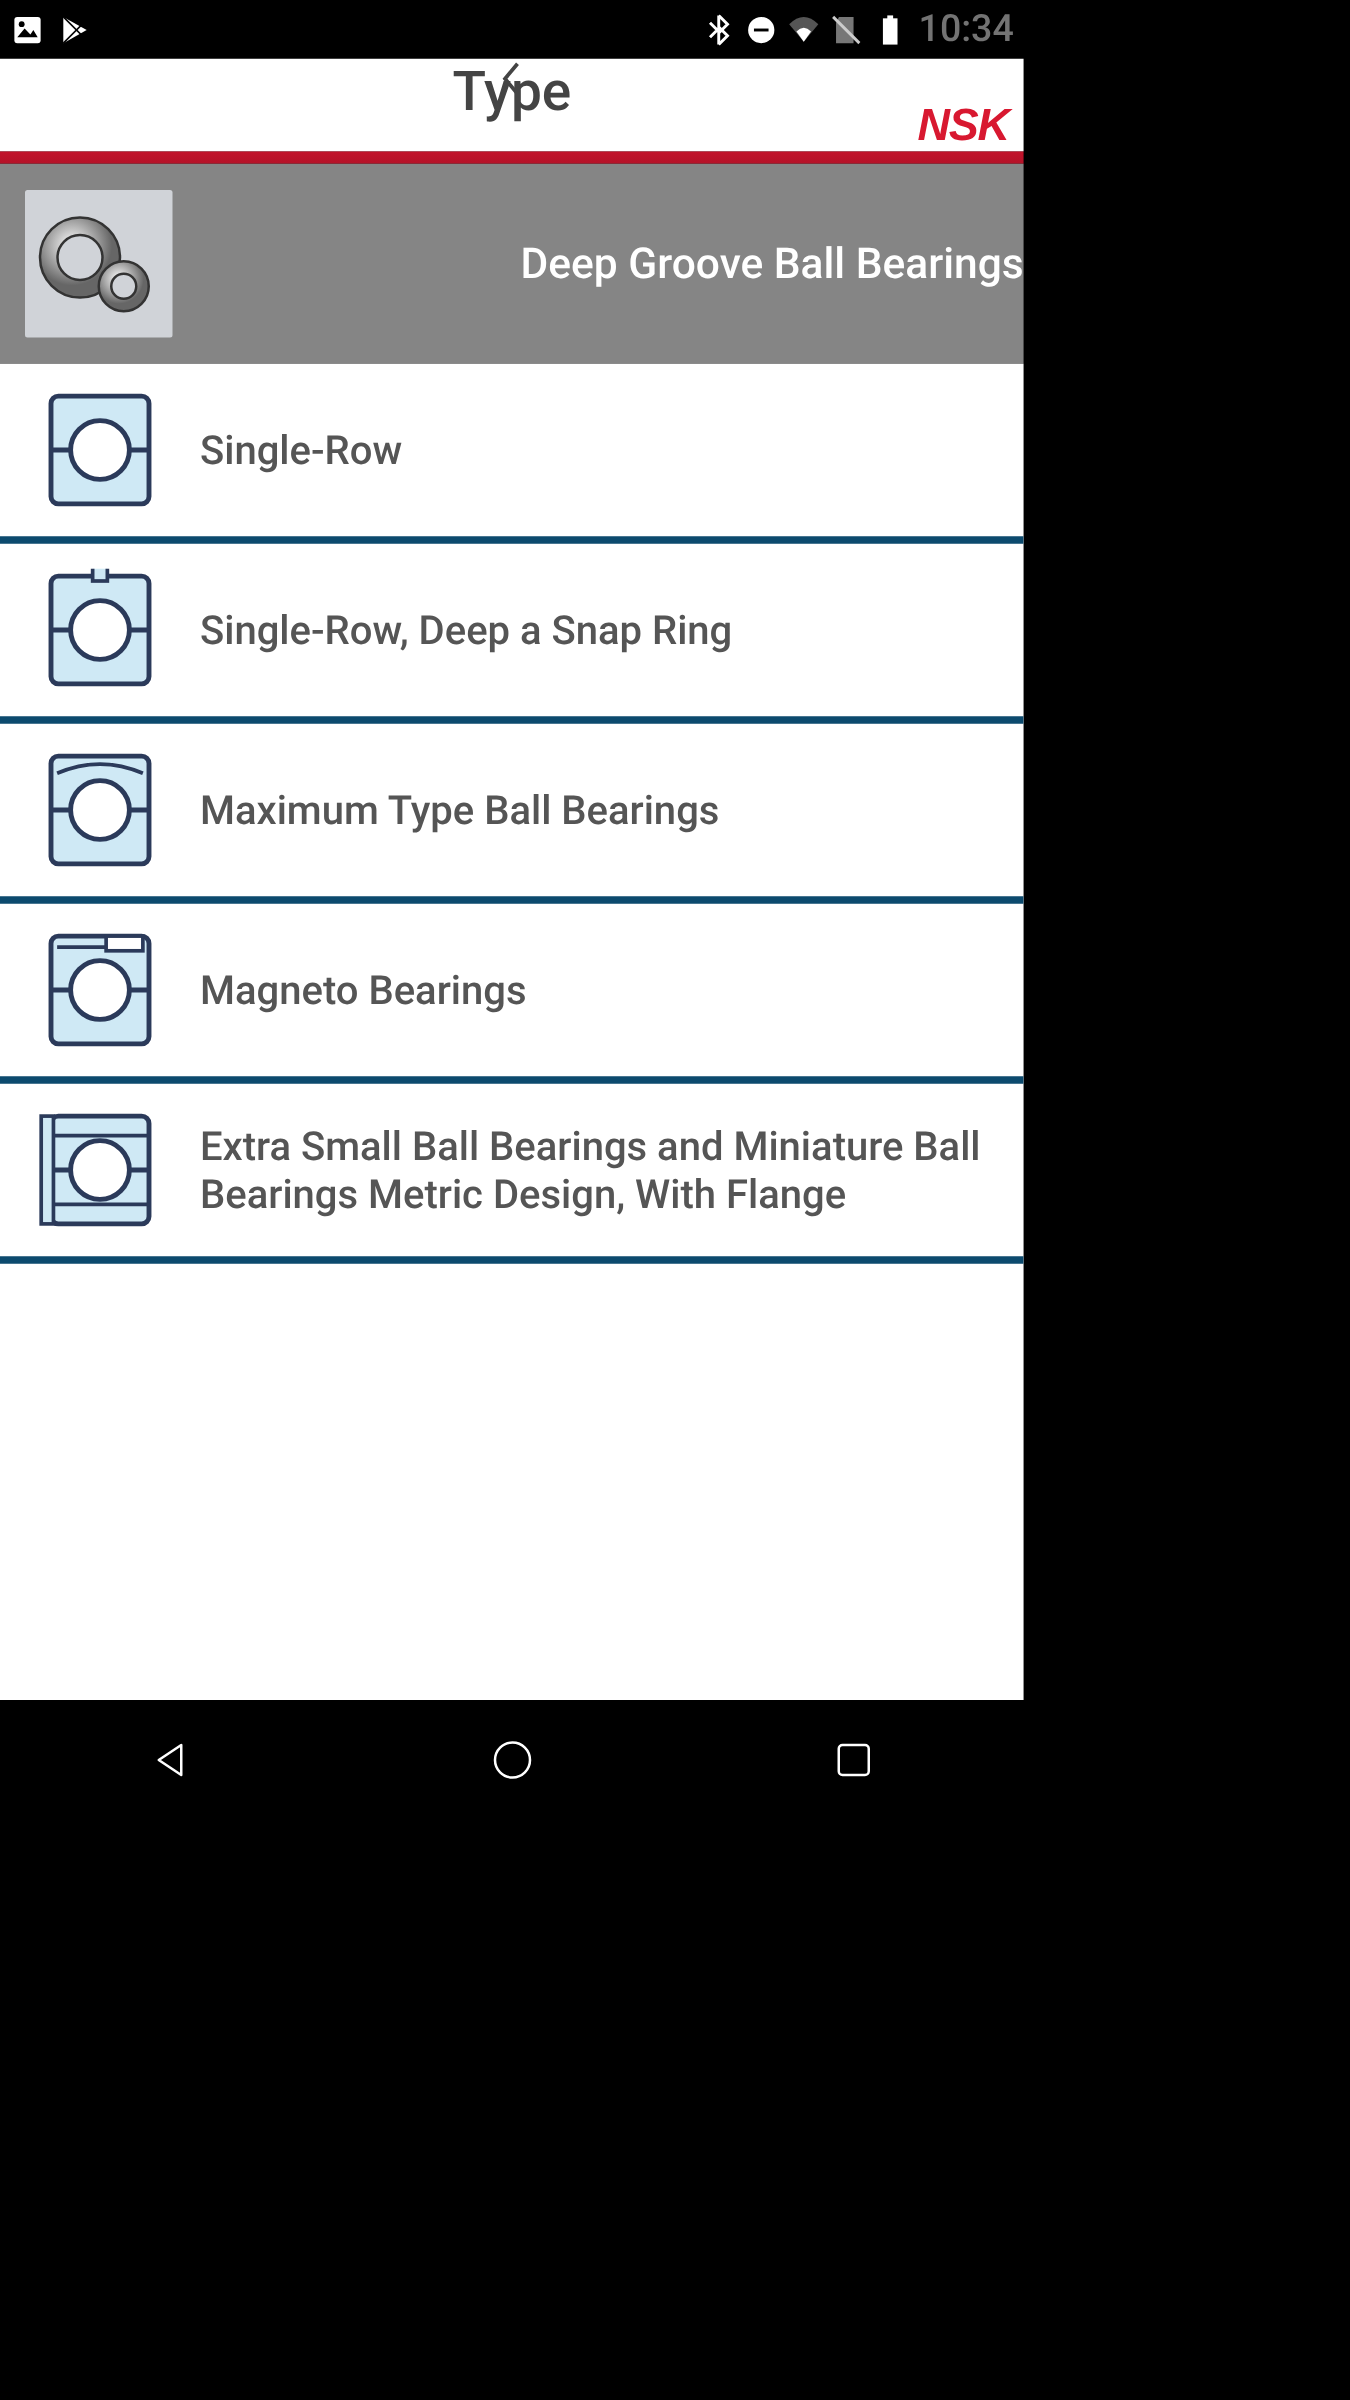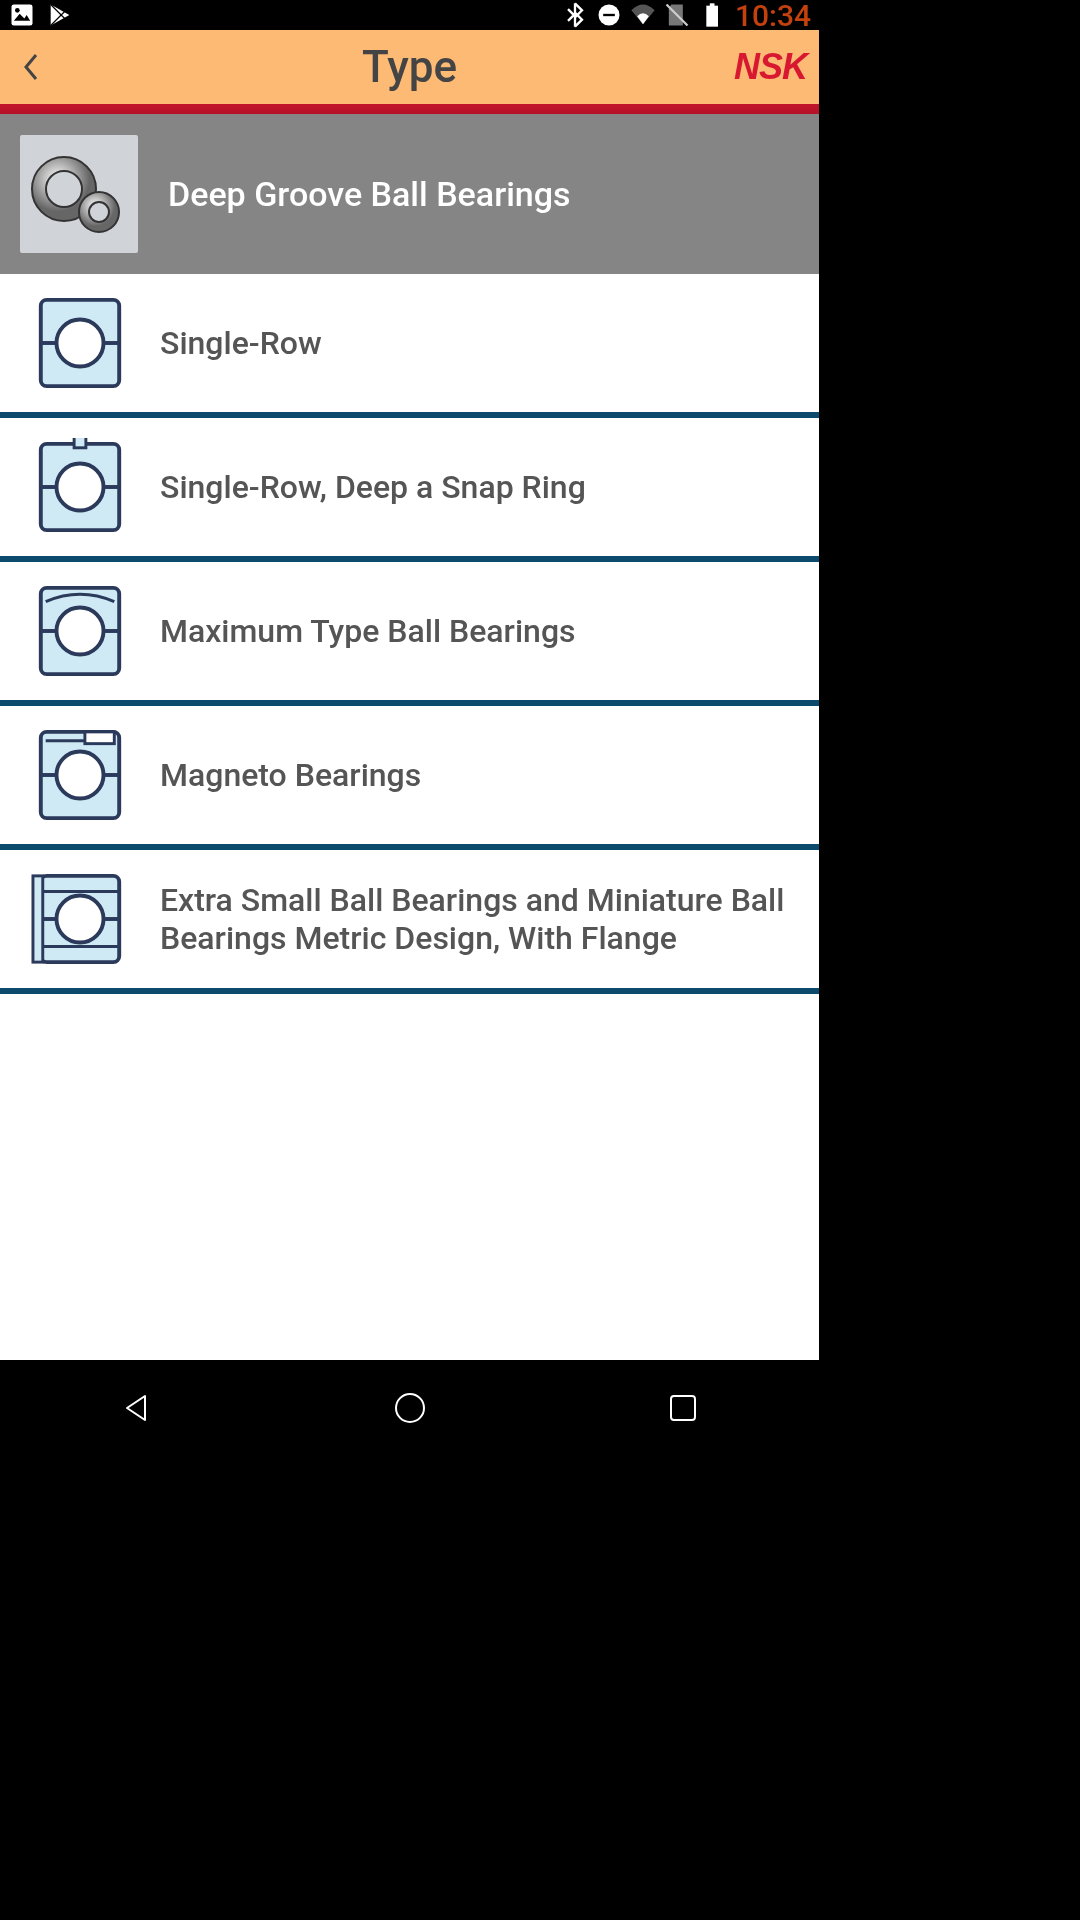--- a/index.html
+++ b/index.html
@@ -1,30 +1,30 @@
 <!DOCTYPE html>
 <html><head>
 <meta charset="utf-8">
 <style>
   * { box-sizing: border-box; margin: 0; padding: 0; }
   html, body { width: 819px; height: 1456px; font-family: Roboto, Arial, sans-serif; background: #000; overflow: hidden; }
   .phone { width: 819px; height: 1456px; background: #000; display: flex; flex-direction: column; }
-  .statusbar { height: 30px; background: #000; display: flex; align-items: center; color: #c2410c; padding: 0 8px; }
+  .statusbar { height: 47px; background: #000; display: flex; align-items: center; color: #737373; padding: 0 8px; }
   .statusbar .left { display: flex; gap: 10px; align-items: center; }
   .statusbar .right { margin-left: auto; display: flex; gap: 6px; align-items: center; font-size: 28px; }
   .statusbar .time { font-size: 30px; font-weight: 500; margin-left: 4px; }
   .sb-icon { width: 28px; height: 28px; fill: #fff; }
   .sb-icon.dim { fill: #888; }
-  .app-header { background: #fdba74; height: 74px; display: flex; align-items: center; padding: 0 12px; position: relative; }
+  .app-header { background: #ffffff; height: 74px; display: flex; align-items: center; padding: 0 12px; position: relative; flex-direction: column; }
   .back-btn { width: 40px; height: 40px; display: flex; align-items: center; justify-content: center; }
   .back-btn svg { width: 20px; height: 32px; stroke: #444; stroke-width: 3; fill: none; }
   .title { position: absolute; left: 50%; transform: translateX(-50%); font-size: 44px; color: #444; font-weight: 500; }
   .brand { margin-left: auto; font-family: Arial, sans-serif; font-weight: 900; font-style: italic; color: #d81830; font-size: 36px; letter-spacing: -1px; }
   .accent { height: 10px; background: linear-gradient(#c3142b,#b41228); }
-  .category-header { background: #858585; height: 160px; display: flex; align-items: center; }
+  .category-header { background: #858585; height: 160px; display: flex; align-items: center; justify-content: space-between; }
   .category-header .thumb { width: 118px; height: 118px; margin-left: 20px; background: #d0d3d8; border-radius: 2px; display: flex; align-items: center; justify-content: center; }
   .category-header .thumb svg { width: 100px; height: 100px; }
   .category-header .cat-label { color: #fff; font-size: 34px; font-weight: 500; margin-left: 30px; }
   .list { flex: 1; background: #fff; overflow-y: auto; }
   .item { display: flex; align-items: center; min-height: 138px; padding: 20px 20px 20px 0; border-bottom: 6px solid #0c4a6e; }
   .item .icon-wrap { width: 160px; display: flex; align-items: center; justify-content: center; }
   .item .bearing-icon { width: 98px; height: 98px; }
   .item .label { flex: 1; color: #555; font-size: 32px; font-weight: 500; line-height: 1.2; padding-right: 10px; }
   .navbar { height: 96px; background: #000; display: flex; align-items: center; justify-content: space-around; }
   .nav-btn { width: 80px; height: 60px; display: flex; align-items: center; justify-content: center; }

